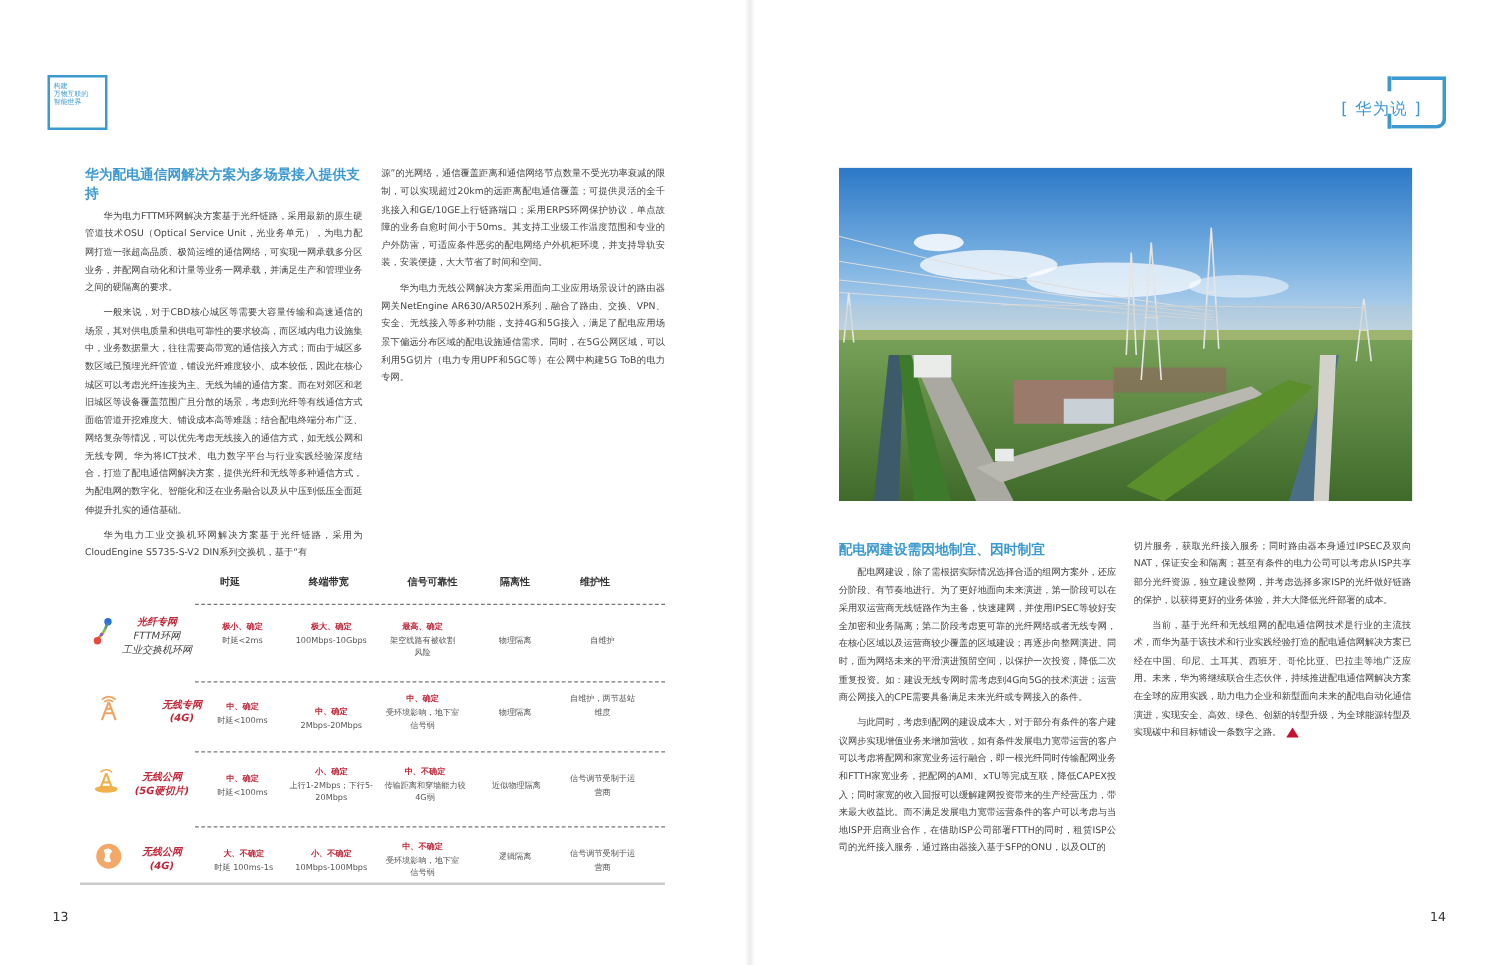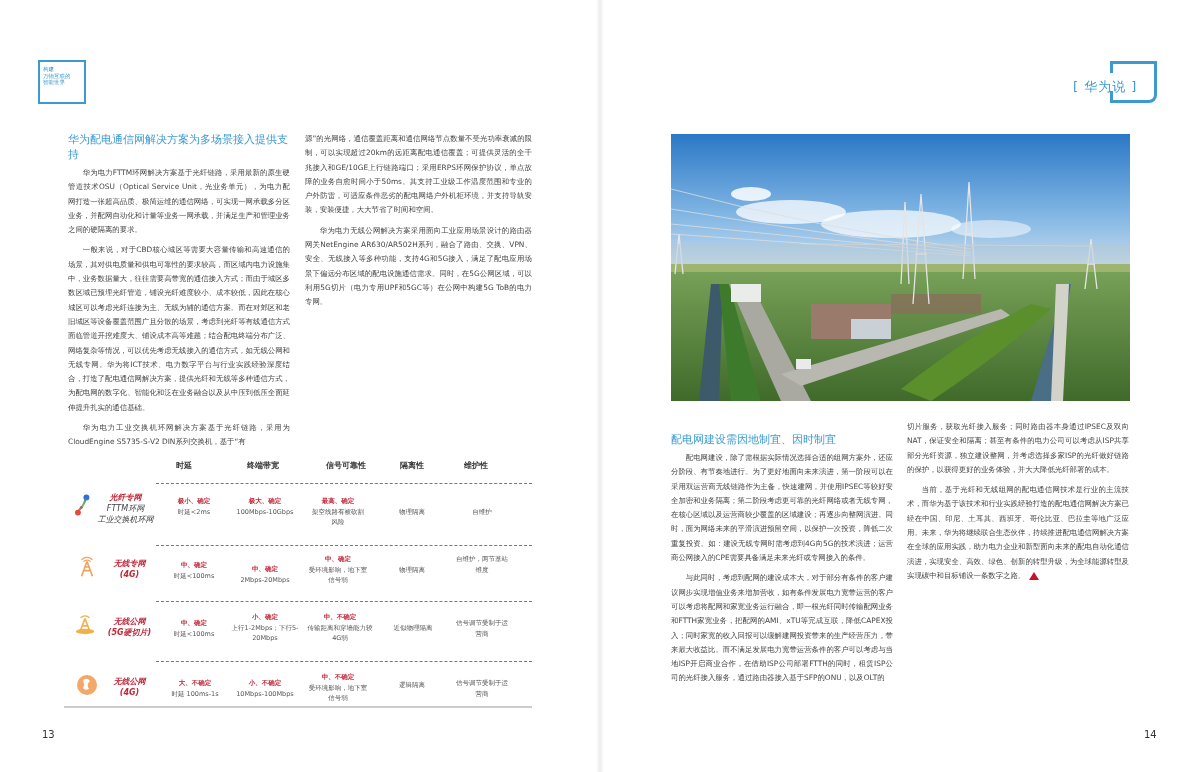--- a/index.html
+++ b/index.html
@@ -15,21 +15,21 @@
                  border:2px solid #3d9ad1; border-right:2px solid #3d9ad1; }
   .corner-left .t { position:absolute; left:3px; top:4px; font-size:5.5px; line-height:6.5px; color:#3d9ad1; width:40px; }
 
   
   .corner-right { position:absolute; left:1113px; top:61px; width:44px; height:42px;
                   border:3px solid #3d9ad1; border-left:none; border-bottom-right-radius:8px; border-top-left-radius:0; }
   .corner-right::before { content:""; position:absolute; left:-3px; top:-3px; width:3px; height:12px; background:#3d9ad1; }
   .corner-right::after { content:""; position:absolute; left:-3px; bottom:-3px; width:3px; height:12px; background:#3d9ad1; }
   .section-tag { position:absolute; left:1073px; top:78px; font-size:13px; color:#3d9ad1; letter-spacing:1px; }
 
-  .heading { font-size:11px; font-weight:normal; color:#3d9ad1; }
+  .heading { font-size:11px; font-weight:bold; color:#3d9ad1; }
   .body-text { font-size:7.4px; line-height:14.3px; color:#444; text-align:justify; }
   .body-text p { text-indent:2em; margin-bottom:6px; }
   .body-text p.cont { text-indent:0; }
 
   .col-l1 { position:absolute; left:68px; top:132px; width:222px; }
   .col-l2 { position:absolute; left:305px; top:132px; width:227px; }
 
   
   .tbl { position:absolute; left:64px; top:460px; width:468px; }
   .tbl-head { position:absolute; top:0; height:22px; font-size:8px; font-weight:bold; color:#333; }
@@ -40,21 +40,21 @@
   .cell { position:absolute; font-size:6.5px; text-align:center; line-height:10.5px; color:#555; }
   .cell .hl { color:#c0283a; font-weight:bold; display:block; }
   .bottom-rule { position:absolute; left:64px; top:706px; width:468px; height:2px; background:#ccc; }
   .icon-box { position:absolute; left:8px; width:22px; height:22px; }
 
   .page-num { position:absolute; top:729px; font-size:10px; color:#333; }
 
   
   .photo { position:absolute; left:671px; top:134px; width:459px; height:267px; overflow:hidden; }
   .col-r1 { position:absolute; left:671px; top:432px; width:222px; }
-  .col-r2 { position:absolute; left:907px; top:420px; width:222px; }
+  .col-r2 { position:absolute; left:907px; top:430px; width:222px; }
   .end-mark { display:inline-block; width:0; height:0; border-left:5px solid transparent; border-right:5px solid transparent;
               border-bottom:8px solid #c8102e; vertical-align:middle; margin-left:4px; }
 </style>
 </head>
 <body>
 
 <div class="spread">
 
   <div class="page-left">
     <div class="corner-left">
@@ -124,21 +124,21 @@
       </div>
 
       <div class="dash" style="top:85px;"></div>
 
       <div class="tbl-row" style="top:90px;">
         <svg class="icon-box" style="top:6px;left:12px;" viewBox="0 0 20 24">
           <path d="M10 6 L4 22 M10 6 L16 22 M6 16 L14 16 M7 12 L13 12" stroke="#f0a35e" stroke-width="1.8" fill="none"></path>
           <path d="M4 4 Q10 -1 16 4" stroke="#f0a35e" stroke-width="1.5" fill="none"></path>
           <path d="M6 6 Q10 3 14 6" stroke="#f0a35e" stroke-width="1.5" fill="none"></path>
         </svg>
-        <div class="row-label" style="top:8px;left:18px;">
+        <div class="row-label" style="top:8px;left:34px;">
           <div>无线专网</div>
           <div>(4G)</div>
         </div>
         <div class="cell" style="left:100px;width:60px;top:10px;">
           <span class="hl">中、确定</span>
           <span>时延&lt;100ms</span>
         </div>
         <div class="cell" style="left:166px;width:70px;top:14px;">
           <span class="hl">中、确定</span>
           <span>2Mbps-20Mbps</span>

